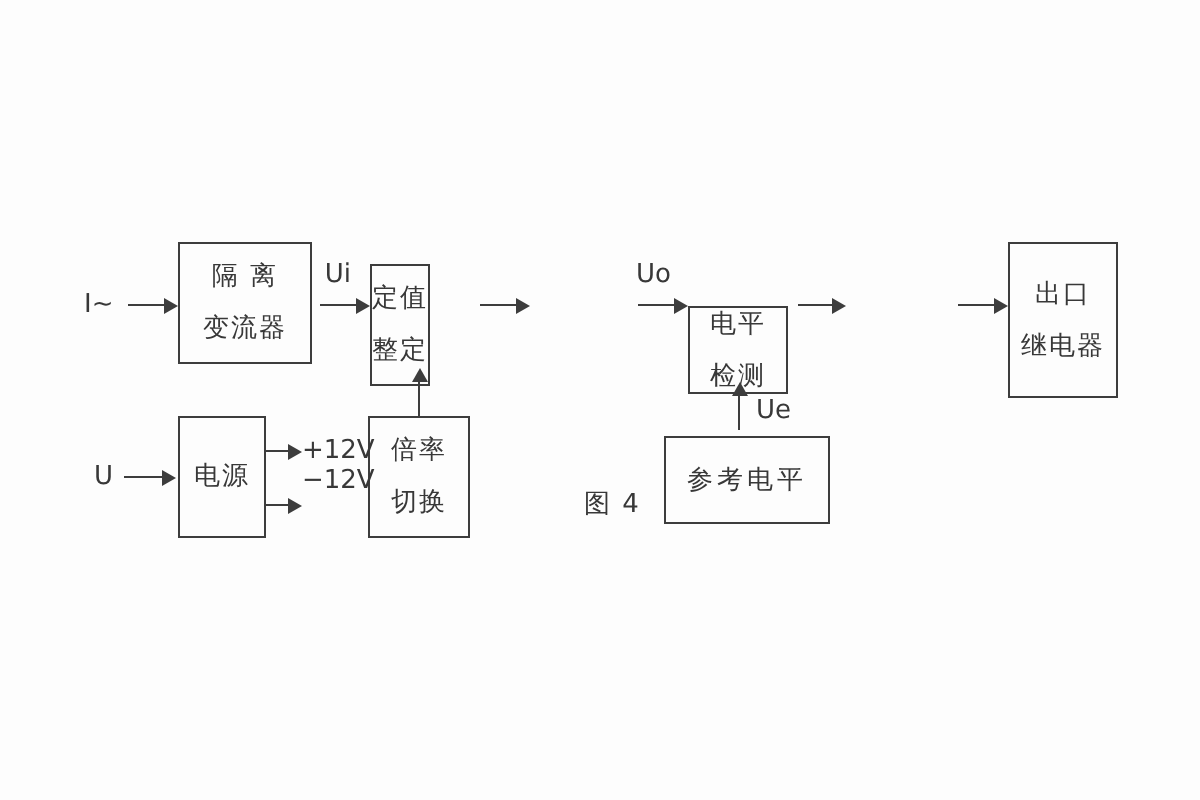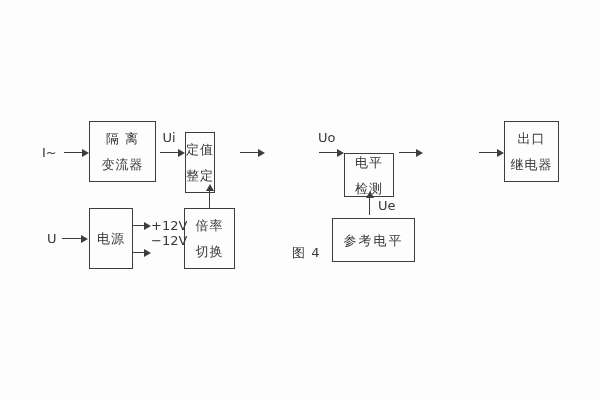--- a/index.html
+++ b/index.html
@@ -15,21 +15,21 @@
     display:flex; flex-direction:column; align-items:center; justify-content:center;
     row-gap:13px; font-size:13px; letter-spacing:1px; line-height:1;
     white-space:nowrap;
   }
   
   .b-isolation { left:89px;  top:121px; width:67px; height:61px; }
   .b-setting   { left:185px; top:121px; width:30px; height:61px;margin-top:11px; }
   .b-rectify   { left:265px; top:121px; width:49px; height:61px; }
   .b-level     { left:344px; top:121px; width:50px; height:44px;margin-top:32px; }
   .b-drive     { left:423px; top:121px; width:51px; height:61px; }
-  .b-relay     { left:504px; top:121px; width:55px; height:61px; }
+  .b-relay     { left:504px; top:121px; width:55px; height:78px; }
   
   .b-power     { left:89px;  top:208px; width:44px; height:61px; }
   .b-ratio     { left:184px; top:208px; width:51px; height:61px; }
   .b-ref       { left:332px; top:218px; width:83px; height:44px; letter-spacing:2px; }
   
   .arr-r { position:absolute; height:1px; background:var(--line); }
   .arr-r::after {
     content:""; position:absolute; right:-7px; top:50%; transform:translateY(-50%);
     width:0; height:0;
     border-left:7px solid var(--line);

